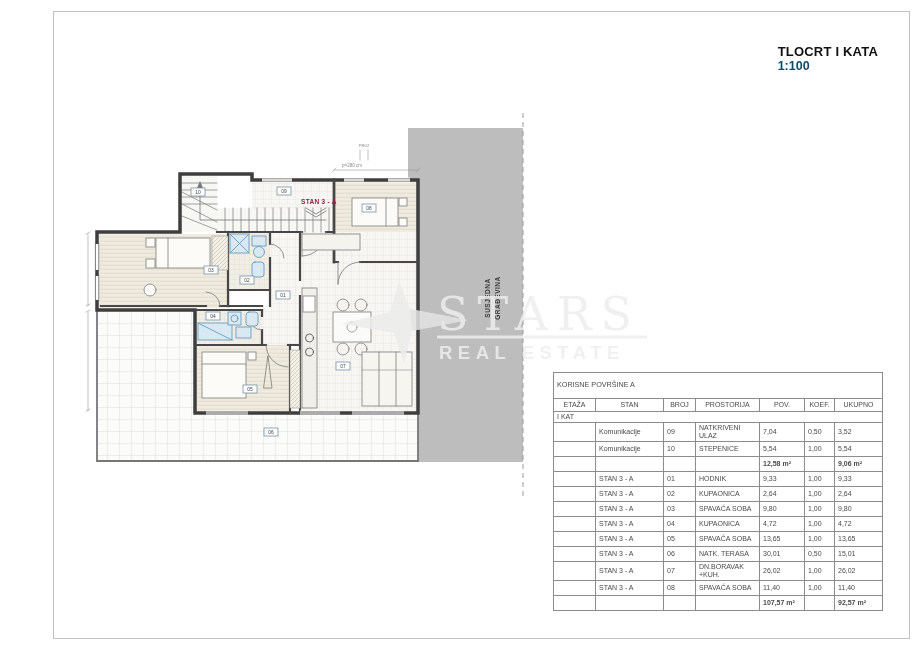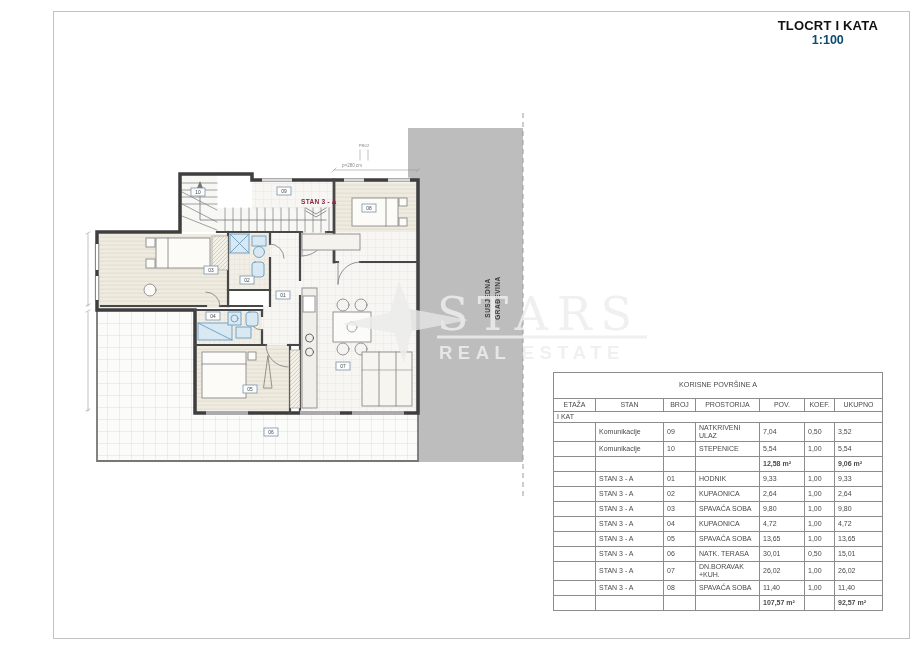--- a/index.html
+++ b/index.html
@@ -1,31 +1,31 @@
 <!DOCTYPE html>
 <html><head>
 <meta charset="utf-8">
 <style>
   html,body{margin:0;padding:0;background:#fff;}
   body{width:920px;height:650px;position:relative;overflow:hidden;
        font-family:"Liberation Sans", sans-serif;color:#333;}
   .page-frame{position:absolute;left:53px;top:11px;width:857px;height:628px;
        border:1.5px solid #c2c2c2;box-sizing:border-box;}
-  .title-block{position:absolute;top:18px;right:42px;text-align:center;line-height:1.18;}
+  .title-block{position:absolute;top:44px;right:42px;text-align:left;line-height:1.18;}
   .title-block .t1{font-size:13px;font-weight:bold;color:#111;letter-spacing:.2px;}
   .title-block .t2{font-size:12.5px;font-weight:bold;color:#0c4a6e;}
   svg{position:absolute;left:0;top:0;}
   
   .area-table-wrap{position:absolute;left:553px;top:372px;width:329px;}
   table.area{border-collapse:collapse;width:100%;table-layout:fixed;
        font-size:7px;color:#4a4a4a;}
   table.area td,table.area th{border:0.8px solid #8c8c8c;padding:1px 3px;
        font-weight:normal;text-align:left;overflow:hidden;height:15px;
        box-sizing:border-box;line-height:1.15;}
-  table.area .title-row td{text-align:center;height:26px;font-size:7.2px;}
+  table.area .title-row td{text-align:left;height:26px;font-size:7.2px;}
   table.area .head-row td{text-align:center;height:13px;}
   table.area .section-row td{height:11px;}
   table.area td.b{font-weight:bold;}
 </style>
 </head>
 <body>
 
 <div class="page-frame"></div>
 
 <div class="title-block">

